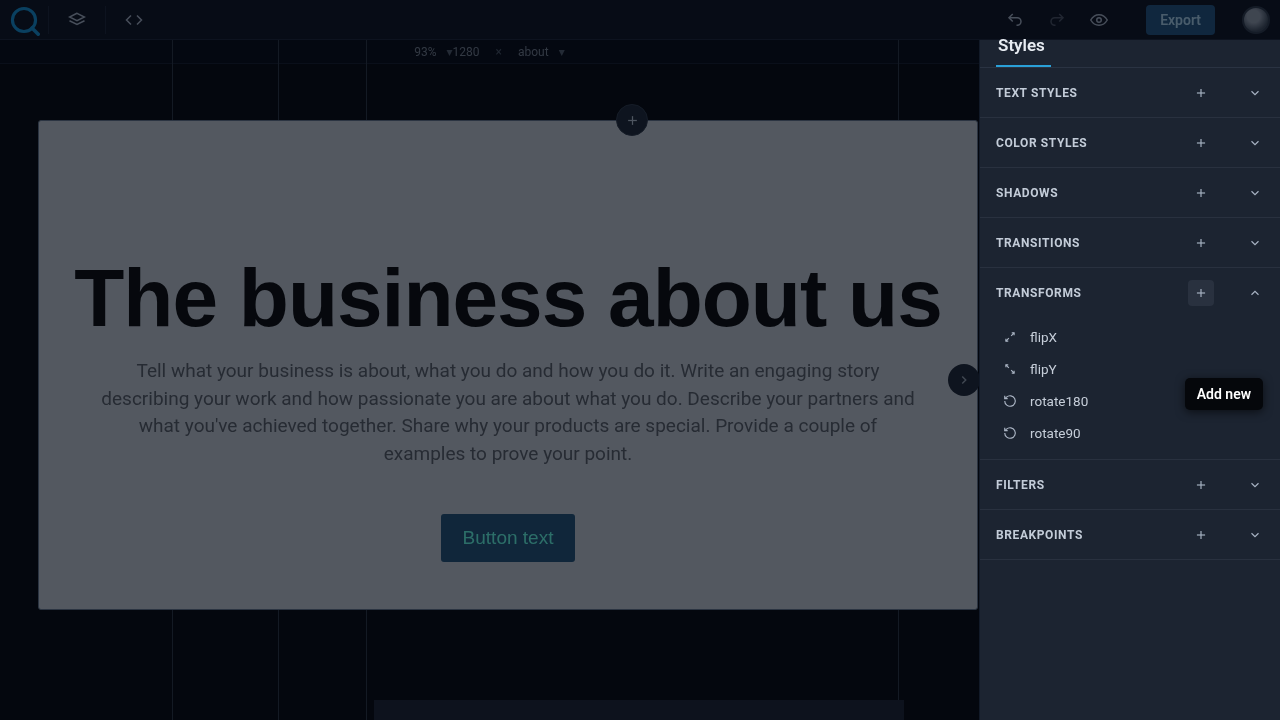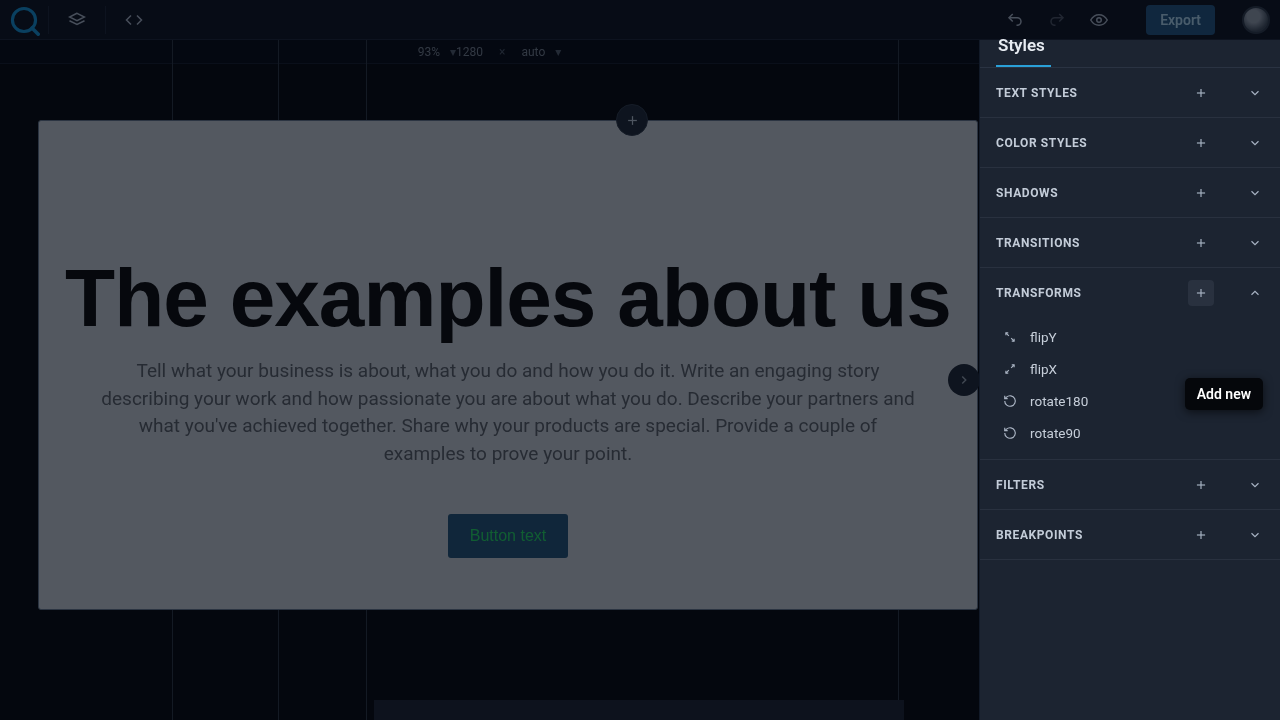--- a/index.html
+++ b/index.html
@@ -21,21 +21,21 @@
   .rulerbar .seg { display:flex; align-items:center; gap:10px; }
   .rulerbar .muted { color:#424d5d; padding:0 6px; }
   .ruler-tick { position:absolute; top:40px; width:1px; height:24px; background:#29323f; }
 
   
   .canvas-area { position:absolute; left:0; top:64px; right:301px; bottom:0; background:#05080f; overflow:hidden; }
   .guide { position:absolute; top:0; bottom:0; width:1px; background:#29323f; }
   .page-card { position:absolute; left:38px; top:56px; width:940px; height:490px; background:#b4bac3; border:1px solid #5b6b80; border-radius:3px; overflow:hidden; }
   .page-card h1 { font-family: Arial, Helvetica, sans-serif; font-weight:900; font-size:82px; color:#0a0b0d; text-align:center; margin-top:130px; letter-spacing:-1px; }
   .page-card p { color:#515760; font-size:19px; text-align:center; line-height:1.46; padding:12px 60px 0; }
-  .cta { display:block; margin:46px auto 0; background:#1f4c6f; color:#22c55e; font-size:16px; padding:13px 22px; border:none; border-radius:3px; }
+  .cta { display:block; margin:46px auto 0; background:#1f4c6f; color:#5eead4; font-size:19px; padding:13px 22px; border:none; border-radius:3px; }
   .add-top { position:absolute; width:32px; height:32px; border-radius:50%; background:#1b2433; color:#a8b3c3; display:flex; align-items:center; justify-content:center; cursor:pointer; border:1px solid #2b3646; }
   .nav-round { position:absolute; width:32px; height:32px; border-radius:50%; background:#1b2433; color:#8a95a4; display:flex; align-items:center; justify-content:center; cursor:pointer; }
   .bottom-slab { position:absolute; left:374px; top:636px; width:530px; height:40px; background:#19212f; }
 
   
   .dim { position:absolute; inset:0; background:rgba(4,8,14,0.55); pointer-events:none; }
 
   
   .panel { position:absolute; right:0; top:40px; width:301px; bottom:0; background:#1c2431; border-left:1px solid #121a28; display:flex; flex-direction:column; }
   .panel-tabs { height:28px; display:flex; align-items:flex-end; padding:0 16px; border-bottom:1px solid #2a3342; }
@@ -105,37 +105,37 @@
 </div>
 
 <div class="rulerbar">
   <div class="seg">
     <span>93%</span>
     <span style="color:#4b5565">▾</span>
   </div>
   <div class="seg">
     <span>1280</span>
     <span class="muted">×</span>
-    <span>auto</span>
+    <span>about</span>
     <span style="color:#4b5565">▾</span>
   </div>
 </div>
 <span class="ruler-tick" style="left:172px"></span>
 <span class="ruler-tick" style="left:278px"></span>
 <span class="ruler-tick" style="left:366px"></span>
 <span class="ruler-tick" style="left:898px"></span>
 
 <div class="canvas-area">
   <span class="guide" style="left:172px"></span>
   <span class="guide" style="left:278px"></span>
   <span class="guide" style="left:366px"></span>
   <span class="guide" style="left:898px"></span>
 
   <div class="page-card">
-    <h1>The examples about us</h1>
+    <h1>The business about us</h1>
     <p>Tell what your business is about, what you do and how you do it. Write an engaging story describing your work and how passionate you are about what you do. Describe your partners and what you've achieved together. Share why your products are special. Provide a couple of examples to prove your point.</p>
     <button class="cta">Button text</button>
   </div>
 
   <div class="add-top" style="left:616px; top:40px;">
     <svg width="15" height="15" viewBox="0 0 24 24" fill="none" stroke="currentColor" stroke-width="2">
         <line x1="12" y1="5" x2="12" y2="19"></line>
         <line x1="5" y1="12" x2="19" y2="12"></line>
       </svg>
   </div>
@@ -239,41 +239,41 @@
             <line x1="5" y1="12" x2="19" y2="12"></line>
           </svg>
         </span>
       <span class="sec-btn">
           <svg viewBox="0 0 24 24" stroke="currentColor" stroke-width="2" fill="none">
             <polyline points="6 15 12 9 18 15"></polyline>
           </svg>
         </span>
     </div>
     <div class="items">
+      <div class="item-row">
+        <span class="ic">
+            <svg viewBox="0 0 24 24" stroke="currentColor" stroke-width="2" fill="none">
+              <line x1="5" y1="19" x2="10" y2="14"></line>
+              <polyline points="5 15 5 19 9 19"></polyline>
+              <line x1="19" y1="5" x2="14" y2="10"></line>
+              <polyline points="19 9 19 5 15 5"></polyline>
+            </svg>
+          </span>
+        <span>flipX</span>
+      </div>
       <div class="item-row">
         <span class="ic">
             <svg viewBox="0 0 24 24" stroke="currentColor" stroke-width="2" fill="none">
               <line x1="5" y1="5" x2="10" y2="10"></line>
               <polyline points="5 9 5 5 9 5"></polyline>
               <line x1="19" y1="19" x2="14" y2="14"></line>
               <polyline points="19 15 19 19 15 19"></polyline>
             </svg>
           </span>
         <span>flipY</span>
-      </div>
-      <div class="item-row">
-        <span class="ic">
-            <svg viewBox="0 0 24 24" stroke="currentColor" stroke-width="2" fill="none">
-              <line x1="5" y1="19" x2="10" y2="14"></line>
-              <polyline points="5 15 5 19 9 19"></polyline>
-              <line x1="19" y1="5" x2="14" y2="10"></line>
-              <polyline points="19 9 19 5 15 5"></polyline>
-            </svg>
-          </span>
-        <span>flipX</span>
       </div>
       <div class="item-row">
         <span class="ic">
             <svg viewBox="0 0 24 24" stroke="currentColor" stroke-width="2" fill="none">
               <path d="M3 12a9 9 0 1 0 3-6.7L3 8"></path>
               <polyline points="3 3 3 8 8 8"></polyline>
             </svg>
           </span>
         <span>rotate180</span>
       </div>

